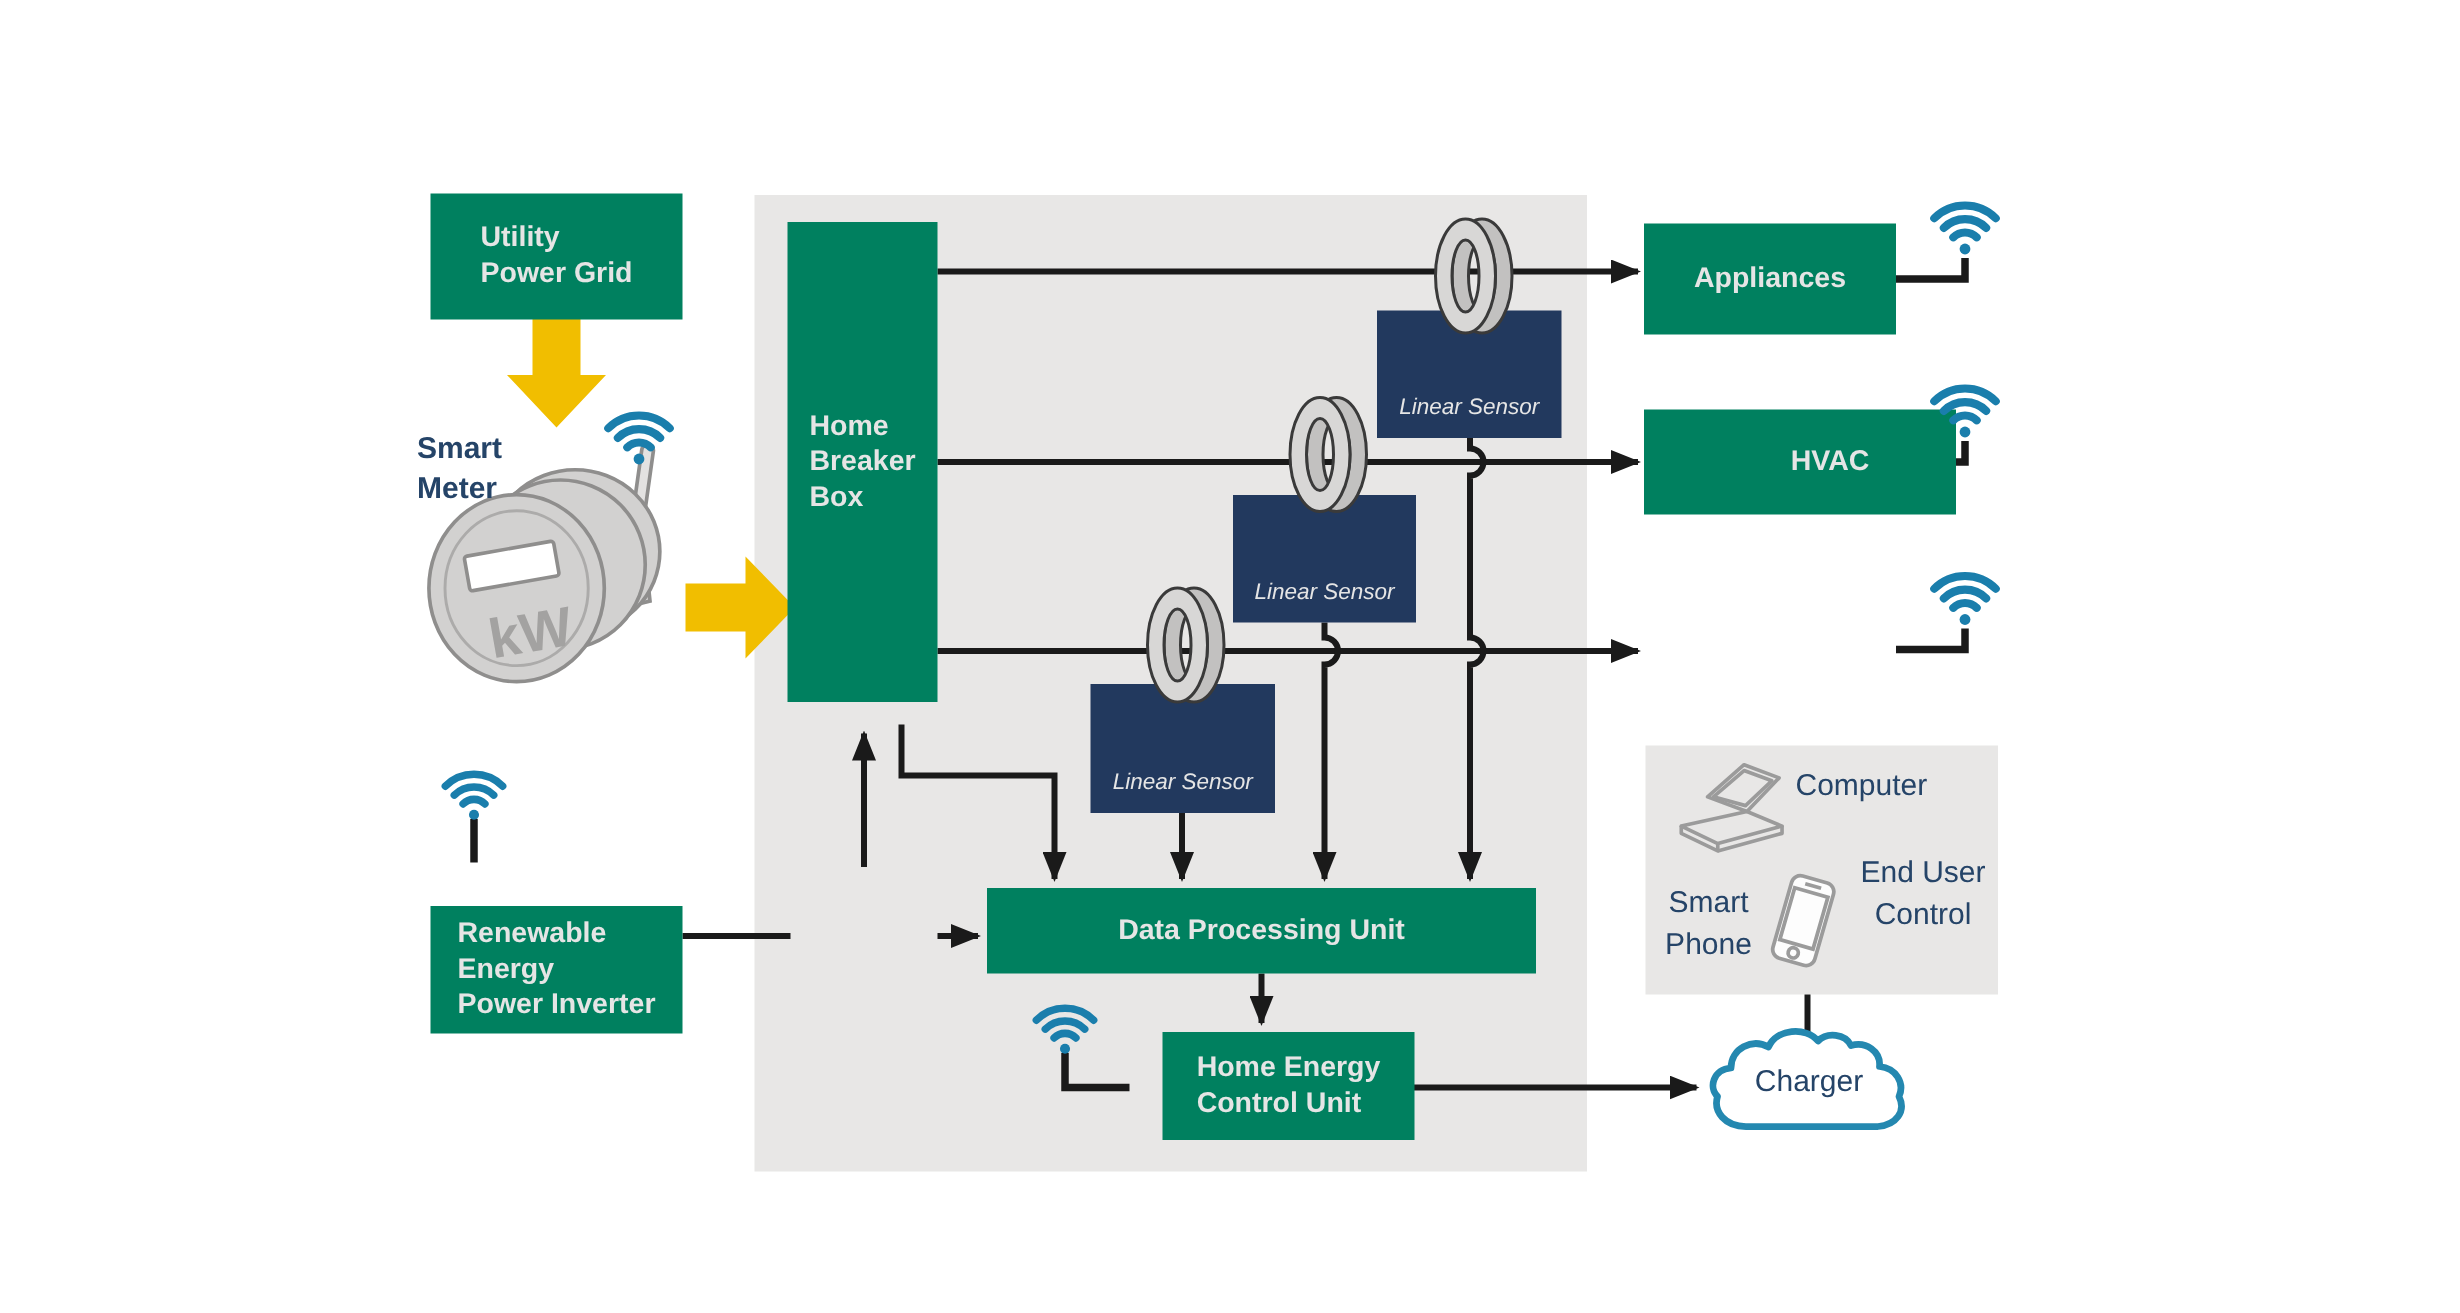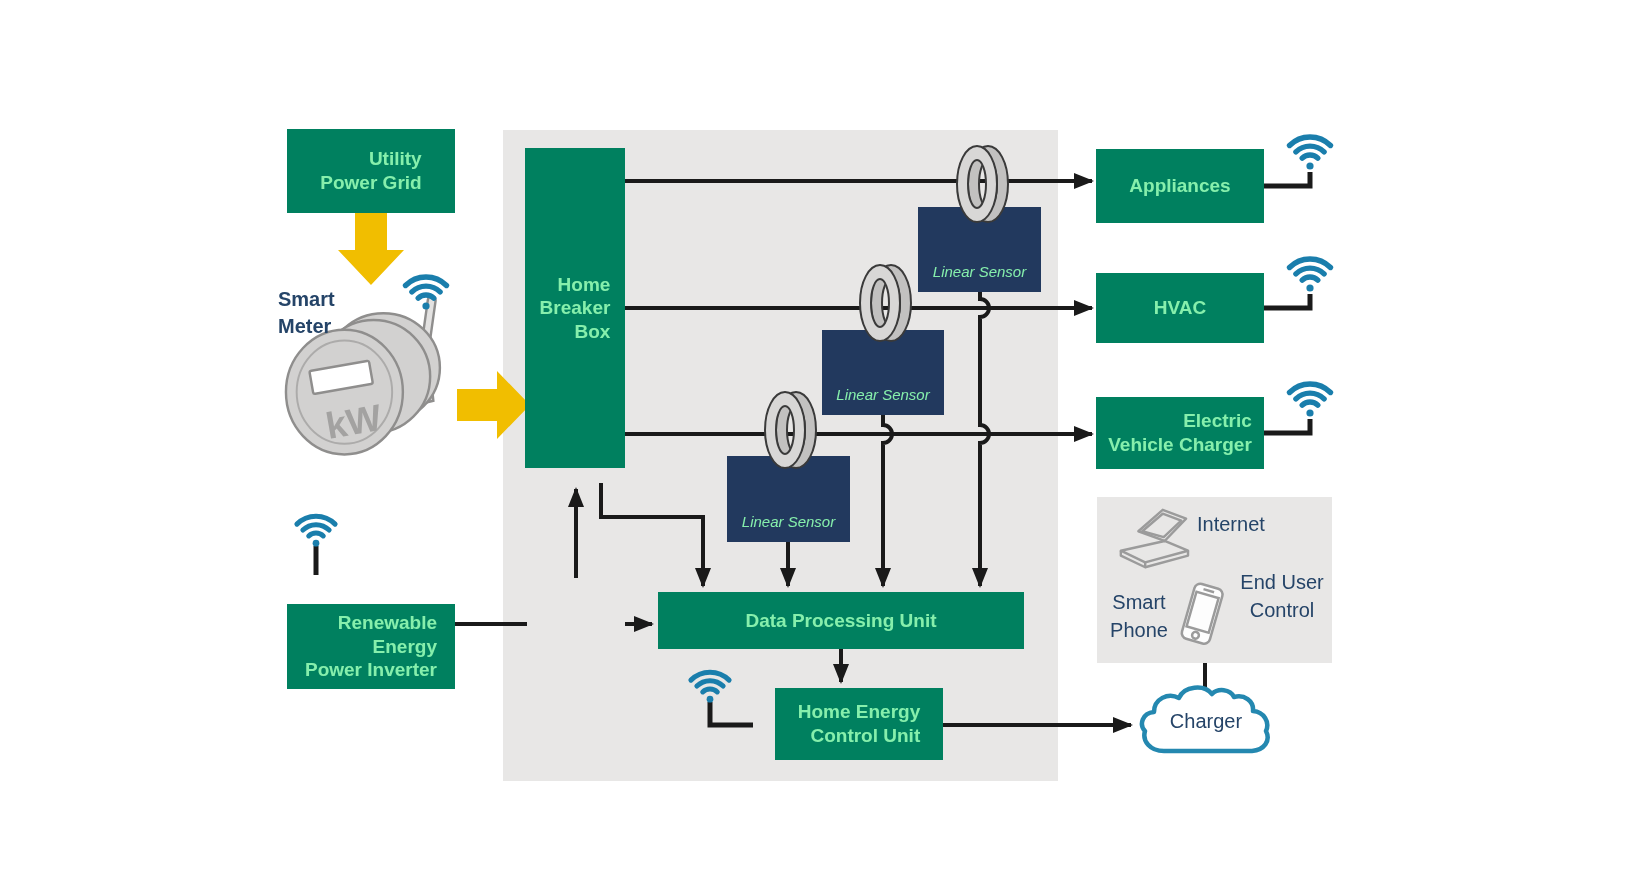--- a/index.html
+++ b/index.html
@@ -5,21 +5,21 @@
   :root{
     --green:#00805F; --navy:#22395E; --yellow:#F1BE00; --wifi-blue:#1A7EAC;
     --cloud-blue:#2488B0; --panel-gray:#E8E7E6; --line-black:#1A1A1A;
     --label-navy:#254468; --device-gray:#9B9B9B;
   }
   html,body{margin:0;padding:0;background:#fff;}
   #stage{position:relative;width:1640px;height:875px;background:#fff;overflow:hidden;
          font-family:"Liberation Sans","DejaVu Sans",sans-serif;}
   .panel{position:absolute;background:var(--panel-gray);z-index:1;}
   .box{position:absolute;display:flex;align-items:center;justify-content:center;
-       text-align:right;color:#86efac;z-index:3;}
+       text-align:left;color:#e5e5e5;z-index:3;}
   .green{background:var(--green);}
   .navy{background:var(--navy);}
   .lbl{white-space:pre-line;}
   .green .lbl{font-weight:700;font-size:19px;line-height:1.24;}
   .navy .lbl{font-weight:400;font-size:15px;line-height:1.25;font-style:italic;}
   .sensor{align-items:flex-end;}
   .sensor .lbl{padding-bottom:10px;}
   #overlay{position:absolute;left:0;top:0;z-index:2;}
   #overlay path.wire{stroke:var(--line-black);stroke-width:4;fill:none;}
   #overlay path.thick{stroke-width:5;}
@@ -96,26 +96,22 @@
   <div class="box navy sensor" style="left:822px;top:330px;width:122px;height:85px;">
     <div class="lbl">Linear Sensor</div>
   </div>
   <div class="box navy sensor" style="left:727px;top:456px;width:123px;height:86px;">
     <div class="lbl">Linear Sensor</div>
   </div>
 
   <div class="box green" style="left:1096px;top:149px;width:168px;height:74px;">
     <div class="lbl">Appliances</div>
   </div>
-  <div class="box green" style="left:1096px;top:273px;width:168px;height:70px;">
+  <div class="box green" style="left:1096px;top:273px;width:168px;height:70px;padding-left:40px;">
     <div class="lbl">HVAC</div>
-  </div>
-  <div class="box green" style="left:1096px;top:397px;width:168px;height:72px;">
-    <div class="lbl">Electric
-Vehicle Charger</div>
   </div>
 
   <div class="box green" style="left:287px;top:577px;width:168px;height:85px;margin-top:27px;">
     <div class="lbl">Renewable
 Energy
 Power Inverter</div>
   </div>
   <div class="box green" style="left:658px;top:592px;width:366px;height:57px;">
     <div class="lbl">Data Processing Unit</div>
   </div>
@@ -214,21 +210,21 @@
 
   <svg class="dev-icon" style="left:1111px;top:503px;" width="82" height="74" viewBox="0 0 84 76">
     <g fill="none" stroke="#9b9b9b" stroke-width="2.5" stroke-linejoin="round">
       <path d="M28,29 L53,7 L77,16 L55,39 Z"></path>
       <path d="M32,29 L53,11 L72,18 L54,35 Z"></path>
       <path d="M10,49 L55,39 L79,49 L35,61 Z"></path>
       <path d="M10,49 L10,54 L35,66 L35,61"></path>
       <path d="M79,49 L79,54 L35,66"></path>
     </g>
   </svg>
-  <div class="floating-label eup-label" style="left:1197px;top:510px;width:110px;">Internet</div>
+  <div class="floating-label eup-label" style="left:1197px;top:510px;width:110px;">Computer</div>
   <div class="floating-label eup-label" style="left:1232px;top:568px;width:100px;text-align:center;">End User
 Control</div>
   <div class="floating-label eup-label" style="left:1106px;top:588px;width:66px;text-align:center;">Smart
 Phone</div>
   <svg class="dev-icon" style="left:1174px;top:580px;" width="54" height="72" viewBox="0 0 54 72">
     <g transform="rotate(16 27 36)" fill="none" stroke="#9b9b9b" stroke-width="2.5">
       <rect x="13" y="5" width="29" height="57" rx="6" fill="#fdfdfd"></rect>
       <rect x="16" y="14" width="23" height="36"></rect>
       <circle cx="27" cy="56" r="3.4"></circle>
       <path d="M22,9.5 H 33"></path>

